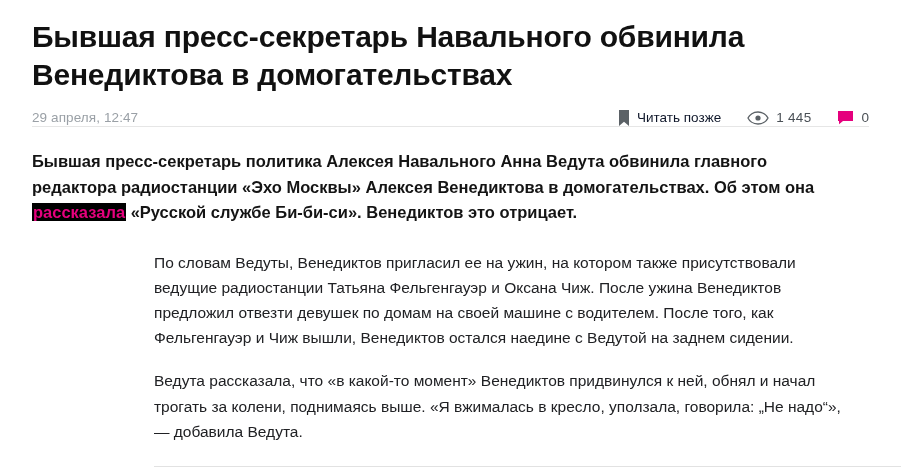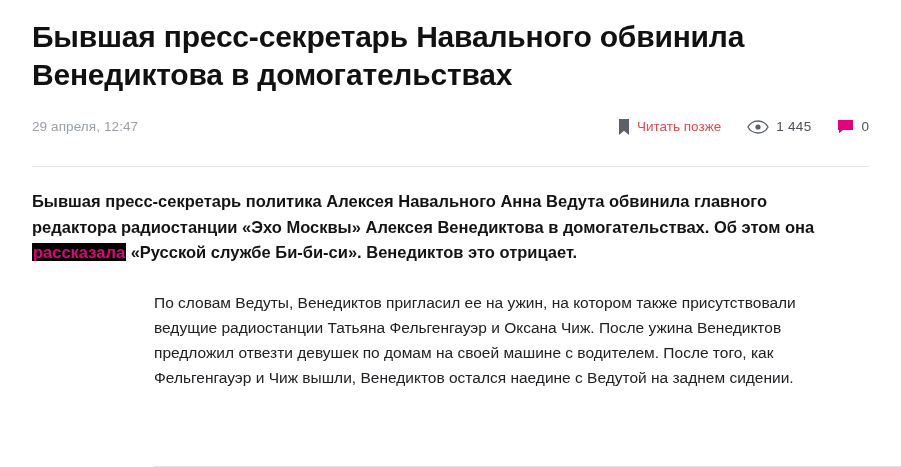--- a/index.html
+++ b/index.html
@@ -25,46 +25,46 @@
     margin: 0;
     padding-top: 18px;
     font-size: 30px;
     line-height: 1.28;
     font-weight: bold;
     letter-spacing: -0.2px;
     color: #111111;
     max-width: 790px;
   }
   .meta-bar {
-    margin-top: 24px;
+    margin-top: 15px;
     display: flex;
     align-items: center;
     justify-content: space-between;
     border-bottom: 1px solid #e6e6e6;
-    padding-bottom: 31px;
+    padding-bottom: 0;
   }
   .meta-date {
     font-size: 13.5px;
     color: #9aa0a6;
     letter-spacing: 0.1px;
   }
   .meta-actions {
     display: flex;
     align-items: center;
     gap: 26px;
   }
   .meta-item {
     display: flex;
     align-items: center;
     gap: 7px;
     font-size: 13.5px;
     color: #5b6166;
   }
   .bookmark-link {
-    color: #ef4444;
+    color: #0f172a;
     font-size: 13.5px;
     text-decoration: none;
   }
   .icon {
     display: inline-flex;
     align-items: center;
     justify-content: center;
     line-height: 0;
   }
   .icon svg { display: block; }
@@ -164,16 +164,17 @@
 
     </div>
   </div>
 
   <p class="lead">
     <span>Бывшая пресс-секретарь политика Алексея Навального Анна Ведута обвинила главного редактора радиостанции «Эхо Москвы» Алексея Венедиктова в домогательствах. Об этом она </span><a class="hl" href="#">рассказала</a><span> «Русской службе Би-би-си». Венедиктов это отрицает.</span>
   </p>
 
   <div class="body-wrap">
     <p class="body-p">По словам Ведуты, Венедиктов пригласил ее на ужин, на котором также присутствовали ведущие радиостанции Татьяна Фельгенгауэр и Оксана Чиж. После ужина Венедиктов предложил отвезти девушек по домам на своей машине с водителем. После того, как Фельгенгауэр и Чиж вышли, Венедиктов остался наедине с Ведутой на заднем сидении.</p>
+    <p class="body-p">Ведута рассказала, что «в какой-то момент» Венедиктов придвинулся к ней, обнял и начал трогать за колени, поднимаясь выше. «Я вжималась в кресло, уползала, говорила: „Не надо“», — добавила Ведута.</p>
   </div>
 
   <div class="bottom-divider"></div>
 </div>
 
 </body></html>

